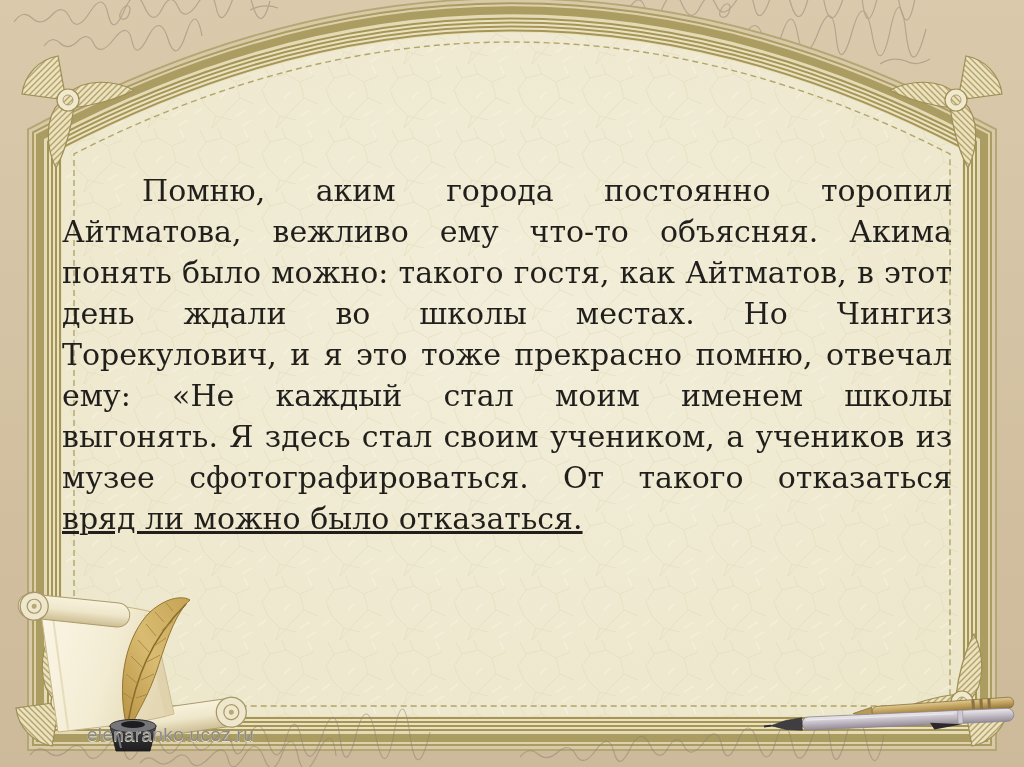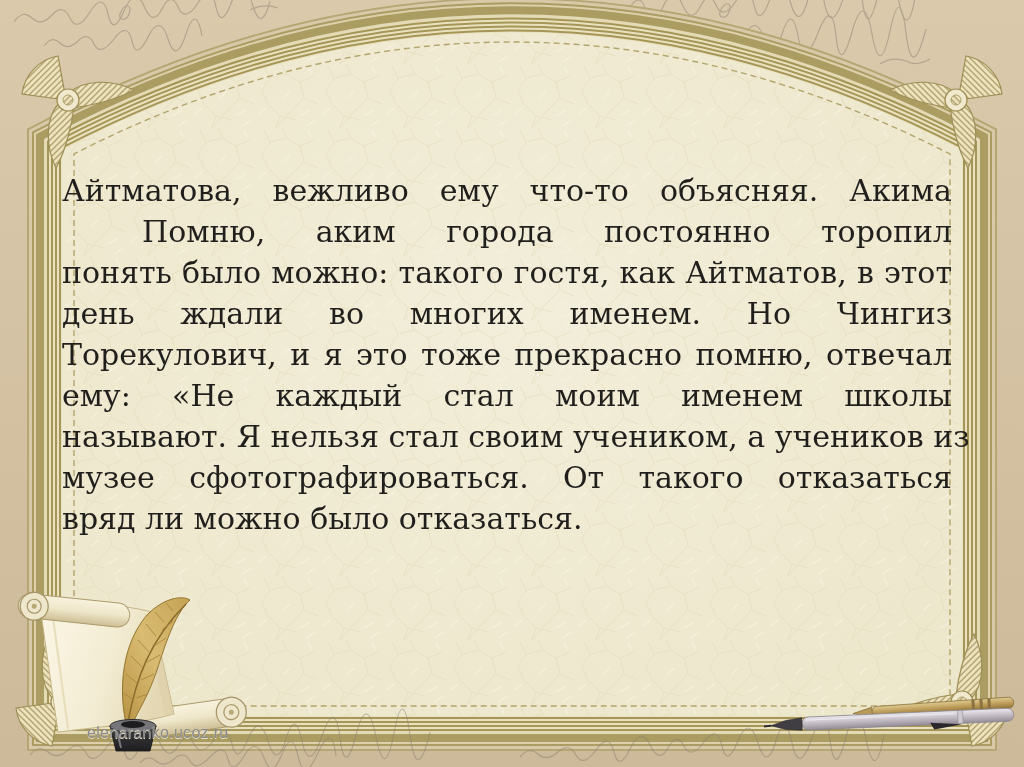--- a/index.html
+++ b/index.html
@@ -12,25 +12,25 @@
   .text-block{
     position:absolute;left:62px;top:170px;width:890px;z-index:2;
     font-size:30px;line-height:41px;color:#211f1c;
     font-family:"DejaVu Serif","Liberation Serif",serif;
   }
   .text-line{
     text-align:justify;text-align-last:justify;
     white-space:nowrap;height:41px;overflow:visible;
   }
   .text-line.first{padding-left:80px;width:810px;}
-  .text-line.last{text-align-last:left;}
+  .text-line.last{text-align-last:left;text-decoration:underline;}
   .watermark{
     position:absolute;left:87px;top:724px;z-index:3;
     font-family:"Liberation Sans","DejaVu Sans",sans-serif;
-    font-size:16px;color:#8a8a8a;letter-spacing:0.3px;
+    font-size:19px;color:#8a8a8a;letter-spacing:0.3px;
     text-shadow:0 1px 0 #e6dfc8;
   }
 </style>
 </head>
 <body>
 
 <svg id="frame-svg" width="1024" height="767" viewBox="0 0 1024 767" xmlns="http://www.w3.org/2000/svg">
   <defs>
     <linearGradient id="bgGrad" x1="0" y1="0" x2="0" y2="1">
       <stop offset="0" stop-color="#dac9ab"></stop>
@@ -177,24 +177,24 @@
     <rect x="802" y="713" width="212" height="13" rx="6.5" fill="url(#silverGrad)" stroke="#8a8590" stroke-width="0.8"></rect>
     <path d="M802 713.5 L786 715.5 L771 720 L786 724.5 L802 726 Z" fill="#413e43" stroke="#2a282c" stroke-width="0.6"></path>
     <path d="M771 720 L764 720.5" stroke="#2a282c" stroke-width="2"></path>
     <rect x="958" y="713" width="5" height="13" fill="#cfc9d2" stroke="#8a8590" stroke-width="0.5"></rect>
     <path d="M930 724 L962 727 L934 731 Z" fill="#2a282c"></path>
     <path d="M806 716 L954 716" stroke="#efedf1" stroke-width="1.4" opacity="0.8"></path>
   </g>
 </svg>
 
 <div class="text-block">
+  <div class="text-line first">Помню, аким города постоянно торопил</div>
   <div class="text-line">Айтматова, вежливо ему что-то объясняя. Акима</div>
-  <div class="text-line first">Помню, аким города постоянно торопил</div>
   <div class="text-line">понять было можно: такого гостя, как Айтматов, в этот</div>
-  <div class="text-line">день ждали во многих именем. Но Чингиз</div>
+  <div class="text-line">день ждали во школы местах. Но Чингиз</div>
   <div class="text-line">Торекулович, и я это тоже прекрасно помню, отвечал</div>
   <div class="text-line">ему: «Не каждый стал моим именем школы</div>
-  <div class="text-line">называют. Я нельзя стал своим учеником, а учеников из</div>
+  <div class="text-line">выгонять. Я здесь стал своим учеником, а учеников из</div>
   <div class="text-line">музее сфотографироваться. От такого отказаться</div>
   <div class="text-line last">вряд ли можно было отказаться.</div>
 </div>
 
 <div class="watermark">elenaranko.ucoz.ru</div>
 
 </body></html>

